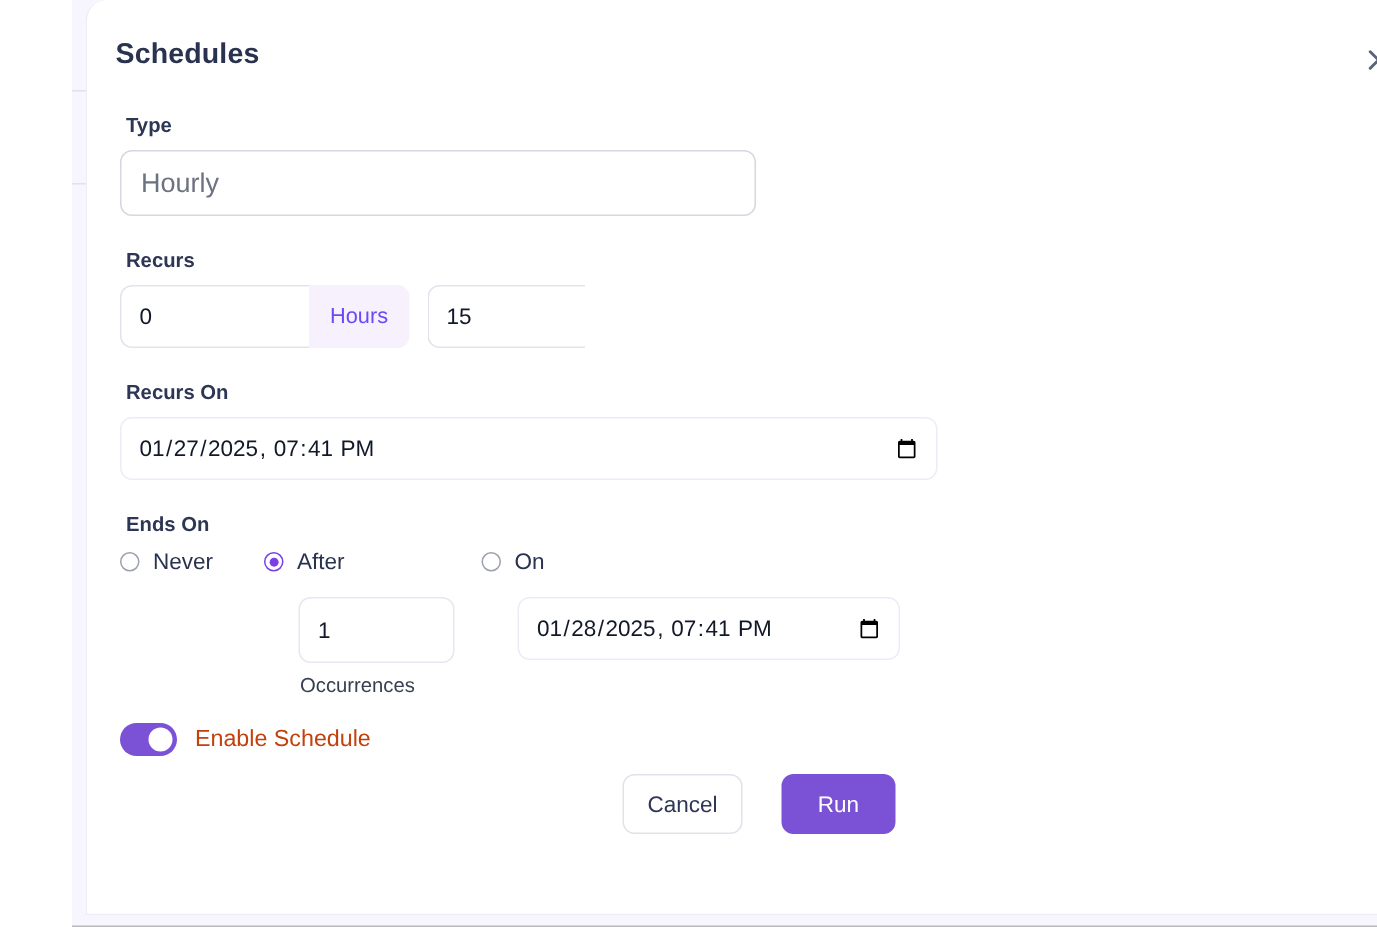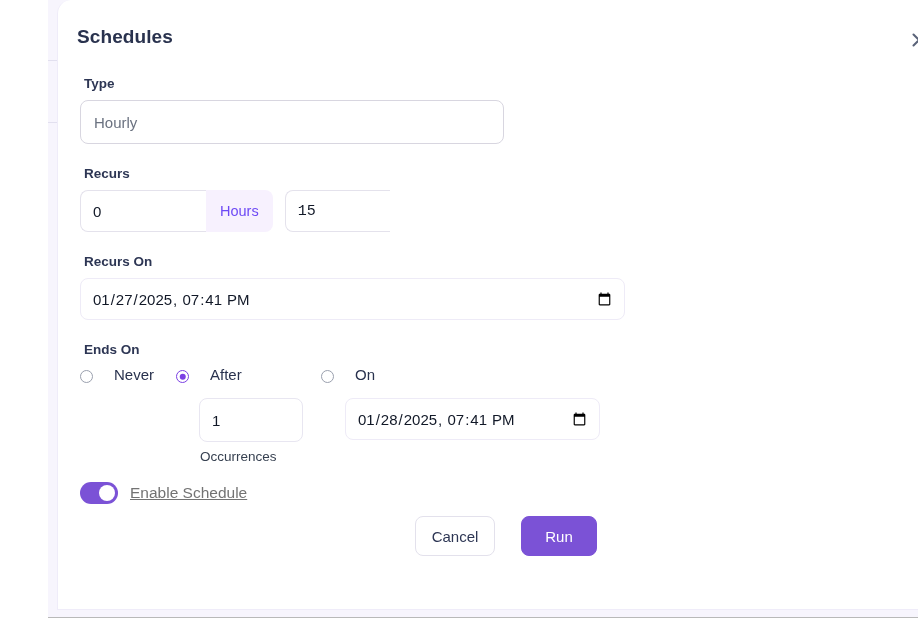--- a/index.html
+++ b/index.html
@@ -78,21 +78,21 @@
     margin: 0 0 9px 4px;
   }
 
   
   .input-type {
     width: 424px; height: 44px;
     border: 1px solid #d8d6e0;
     border-radius: 8px;
     background: #fff;
     font-family: "Liberation Sans", sans-serif;
-    font-size: 15px;
+    font-size: 18px;
     color: #6b7280;
     padding: 0 13px;
     outline: none;
   }
   .input-type::placeholder { color: #6b7280; }
 
   
   .recurs-row { display: flex; align-items: center; gap: 12px; }
   .input-group { display: flex; align-items: stretch; }
   .ig-input {
@@ -101,21 +101,21 @@
     border-right: none;
     border-radius: 8px 0 0 8px;
     background: #fff;
     font-family: "Liberation Sans", sans-serif;
     font-size: 15px;
     color: #111827;
     padding: 0 12px;
     outline: none;
   }
   .ig-input.hours { width: 126px; }
-  .ig-input.minutes { width: 105px; font-family: Liberation Mono, monospace; }
+  .ig-input.minutes { width: 105px; }
   .ig-addon {
     height: 42px;
     display: flex; align-items: center; justify-content: center;
     padding: 0 14px;
     background: #f7f1fe;
     border-radius: 0 8px 8px 0;
     color: #6d49f5;
     font-size: 14.5px;
     font-weight: normal;
     white-space: nowrap;
@@ -135,21 +135,21 @@
   }
   .dt-starts { width: 545px; }
   .dt-ends { width: 255px; }
   .dt-input::-webkit-calendar-picker-indicator { opacity: 1; cursor: pointer; }
 
   
   .radio-row {
     display: flex; align-items: center;
     margin-top: 2px;
   }
-  .radio-item { display: flex; align-items: flex-end; cursor: pointer; gap: 12px; }
+  .radio-item { display: flex; align-items: center; cursor: pointer; }
   .radio-item input[type="radio"] {
     appearance: none; -webkit-appearance: none;
     width: 13px; height: 13px; margin: 0;
     border: 1px solid #9aa0ae;
     border-radius: 50%;
     background: #fff;
     cursor: pointer;
     position: relative;
     flex: none;
   }
@@ -204,22 +204,21 @@
   .toggle .knob {
     position: absolute;
     top: 3px; left: 19px;
     width: 16px; height: 16px;
     border-radius: 50%;
     background: #ffffff;
   }
   .toggle-label {
     margin-left: 12px;
     font-size: 15.5px;
-    color: #737373;
-    text-decoration: underline;
+    color: #c2410c;
   }
 
   
   .btn {
     font-family: "Liberation Sans", sans-serif;
     font-size: 15px;
     border-radius: 8px;
     cursor: pointer;
     height: 40px;
   }

